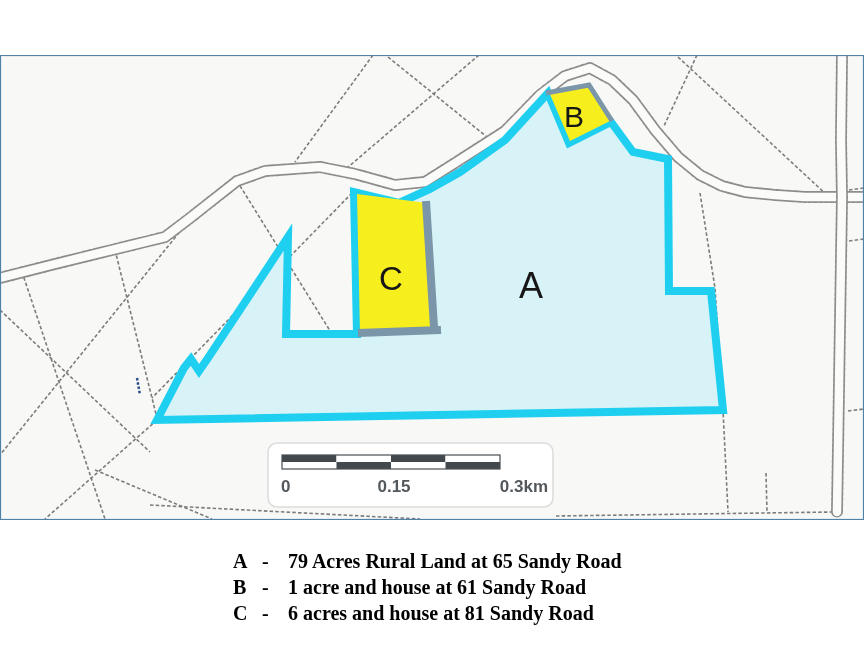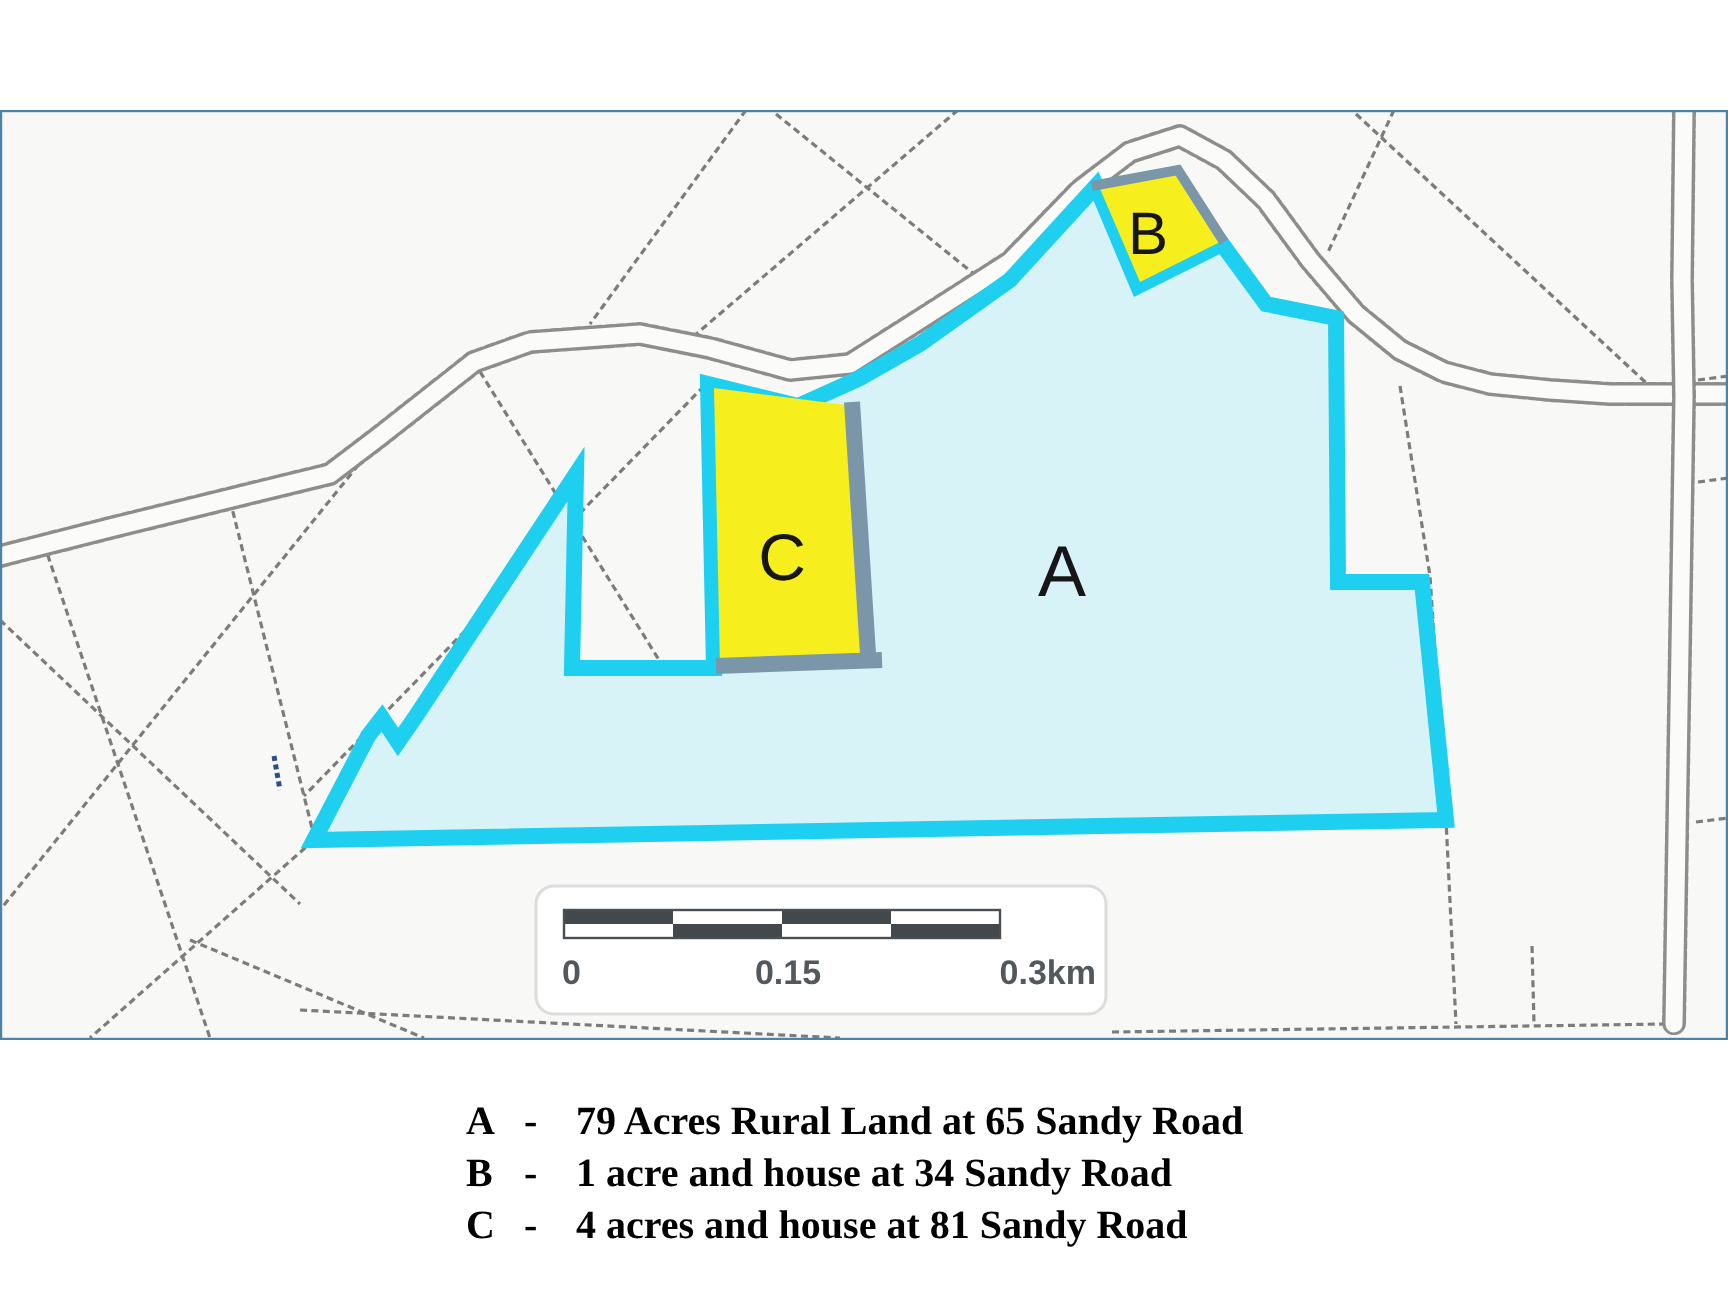--- a/index.html
+++ b/index.html
@@ -94,20 +94,20 @@
 
 <div class="legend">
   <div class="legend-row">
     <span class="legend-key">A</span>
     <span class="legend-dash">-</span>
     <span class="legend-desc">79 Acres Rural Land at 65 Sandy Road</span>
   </div>
   <div class="legend-row">
     <span class="legend-key">B</span>
     <span class="legend-dash">-</span>
-    <span class="legend-desc">1 acre and house at 34 Sandy Road</span>
+    <span class="legend-desc">1 acre and house at 61 Sandy Road</span>
   </div>
   <div class="legend-row">
     <span class="legend-key">C</span>
     <span class="legend-dash">-</span>
-    <span class="legend-desc">4 acres and house at 81 Sandy Road</span>
+    <span class="legend-desc">6 acres and house at 81 Sandy Road</span>
   </div>
 </div>
 
 </body></html>

